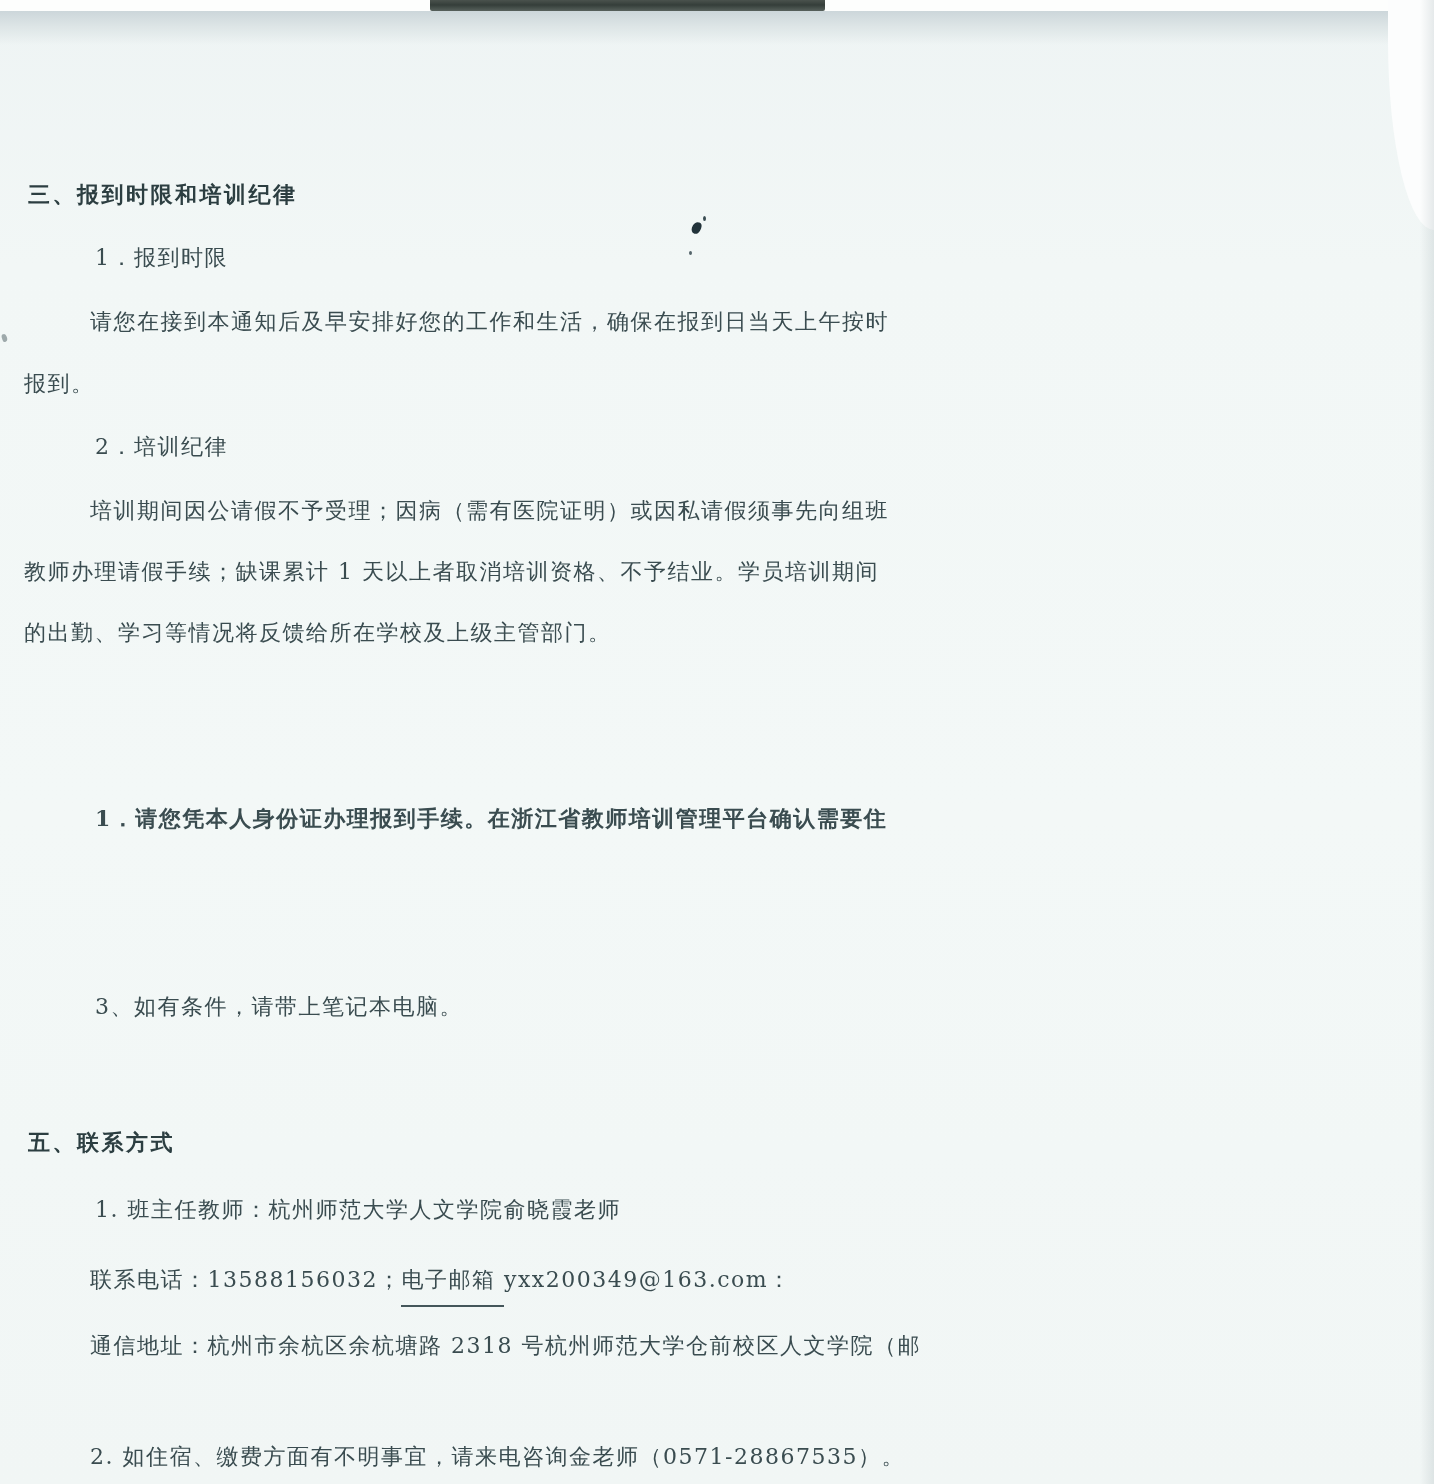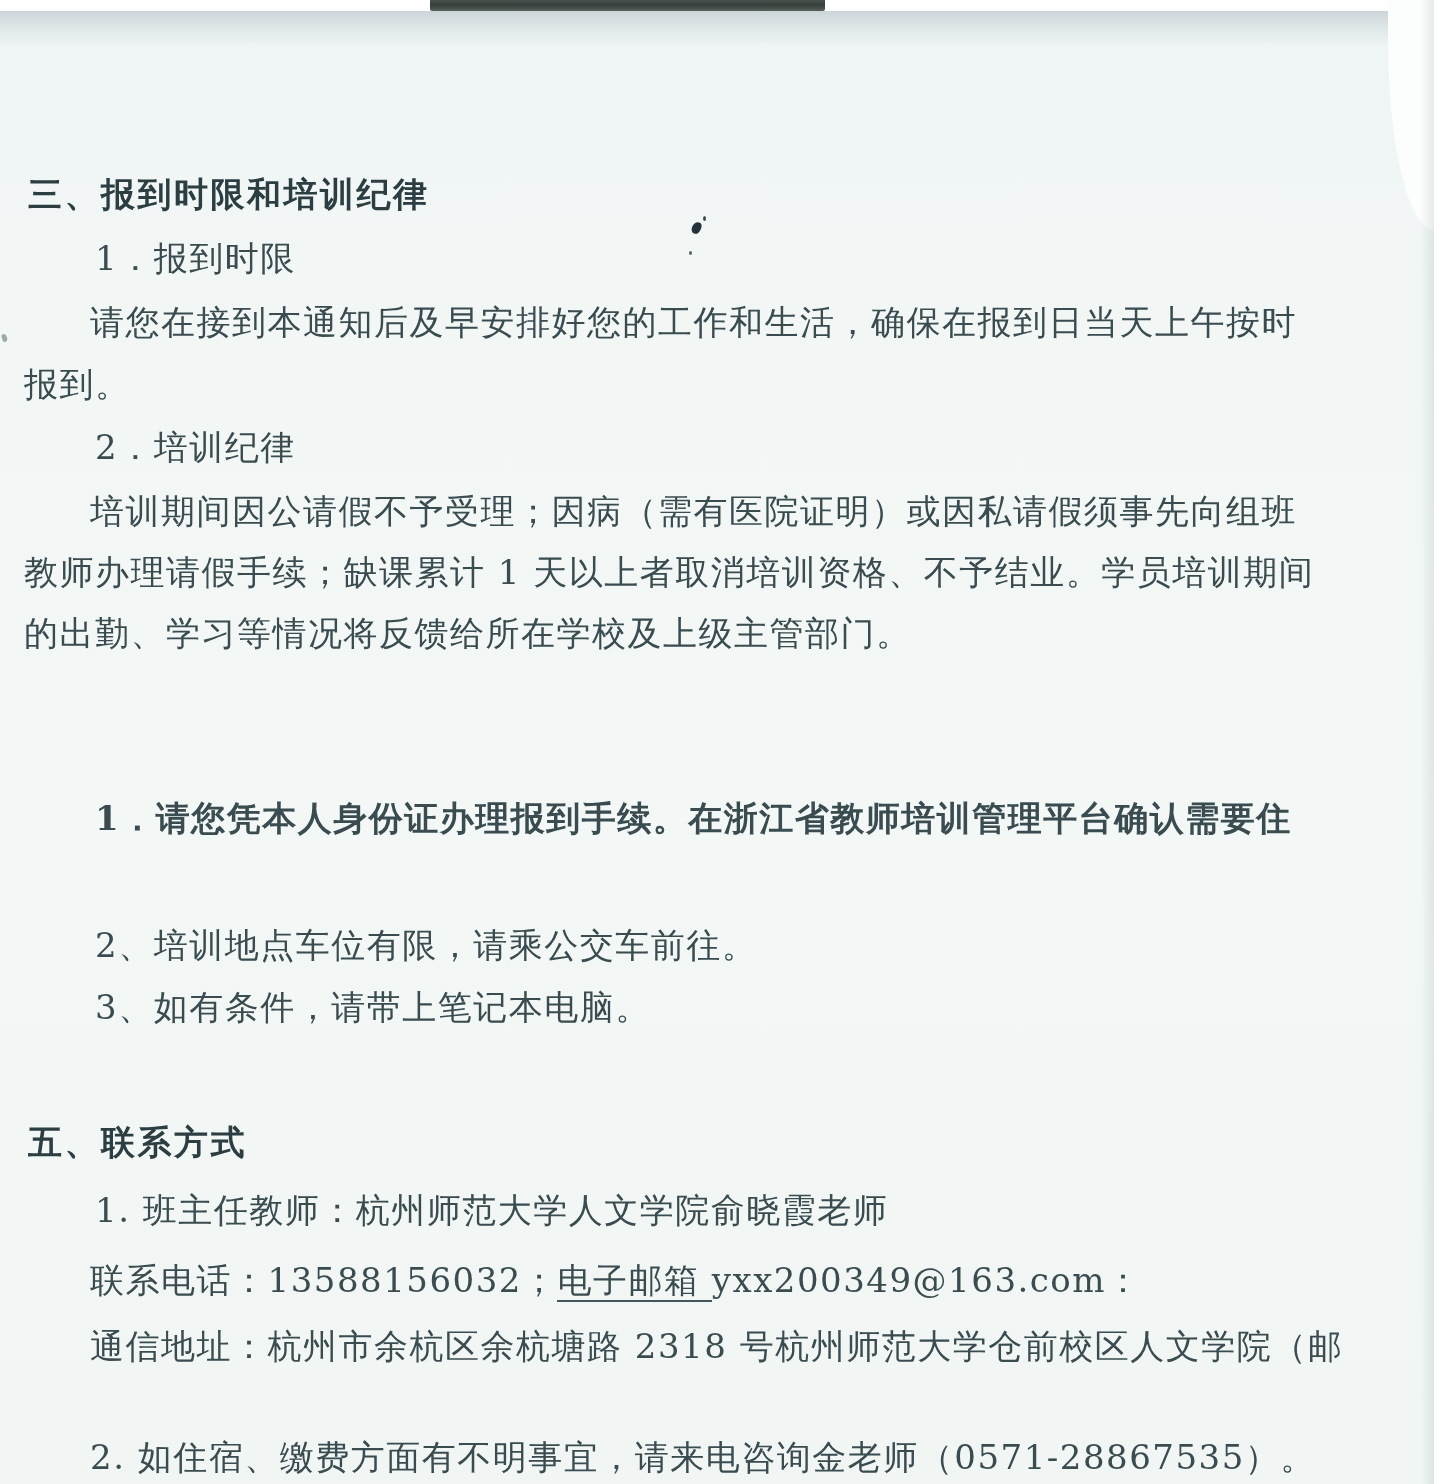--- a/index.html
+++ b/index.html
@@ -46,33 +46,33 @@
   .right-edge {
     position: absolute;
     right: 0; top: 0;
     width: 14px; height: 1484px;
     background: linear-gradient(90deg, rgba(150,165,170,0) 0%, rgba(150,165,170,0.22) 100%);
   }
   
   .line {
     position: absolute;
     white-space: nowrap;
-    font-size: 34px;
+    font-size: 22px;
     line-height: 40px;
     color: #3a4c50;
     letter-spacing: 1.5px;
   }
   .heading {
     font-weight: bold;
     color: #2c3e41;
     letter-spacing: 2.5px;
   }
   .underlined {
     border-bottom: 2px solid #44565a;
-    padding-bottom: 0;
+    padding-bottom: 13px;
   }
   
   .speck-a {
     position: absolute;
     left: 692px; top: 222px;
     width: 9px; height: 12px;
     background: #22333a;
     border-radius: 60% 40% 55% 45%;
     transform: rotate(18deg);
   }
@@ -124,21 +124,20 @@
 
   <div class="line" style="left:95px; top:427px;">2．培训纪律</div>
 
   <div class="line" style="left:90px; top:491px;">培训期间因公请假不予受理；因病（需有医院证明）或因私请假须事先向组班</div>
   <div class="line" style="left:24px; top:552px;">教师办理请假手续；缺课累计 1 天以上者取消培训资格、不予结业。学员培训期间</div>
   <div class="line" style="left:24px; top:613px;">的出勤、学习等情况将反馈给所在学校及上级主管部门。</div>
 
 
   <div class="line" style="left:95px; top:798px;font-weight:bold;">1．请您凭本人身份证办理报到手续。在浙江省教师培训管理平台确认需要住</div>
 
-  <div class="line" style="left:95px; top:925px;">2、培训地点车位有限，请乘公交车前往。</div>
 
   <div class="line" style="left:95px; top:987px;">3、如有条件，请带上笔记本电脑。</div>
 
   <div class="line heading" style="left:28px; top:1122px;">五、联系方式</div>
 
   <div class="line" style="left:95px; top:1190px;">1. 班主任教师：杭州师范大学人文学院俞晓霞老师</div>
 
   <div class="line" style="left:90px; top:1260px;">
     <span>联系电话：13588156032；</span><span class="underlined">电子邮箱 </span><span>yxx200349@163.com：</span>
   </div>

